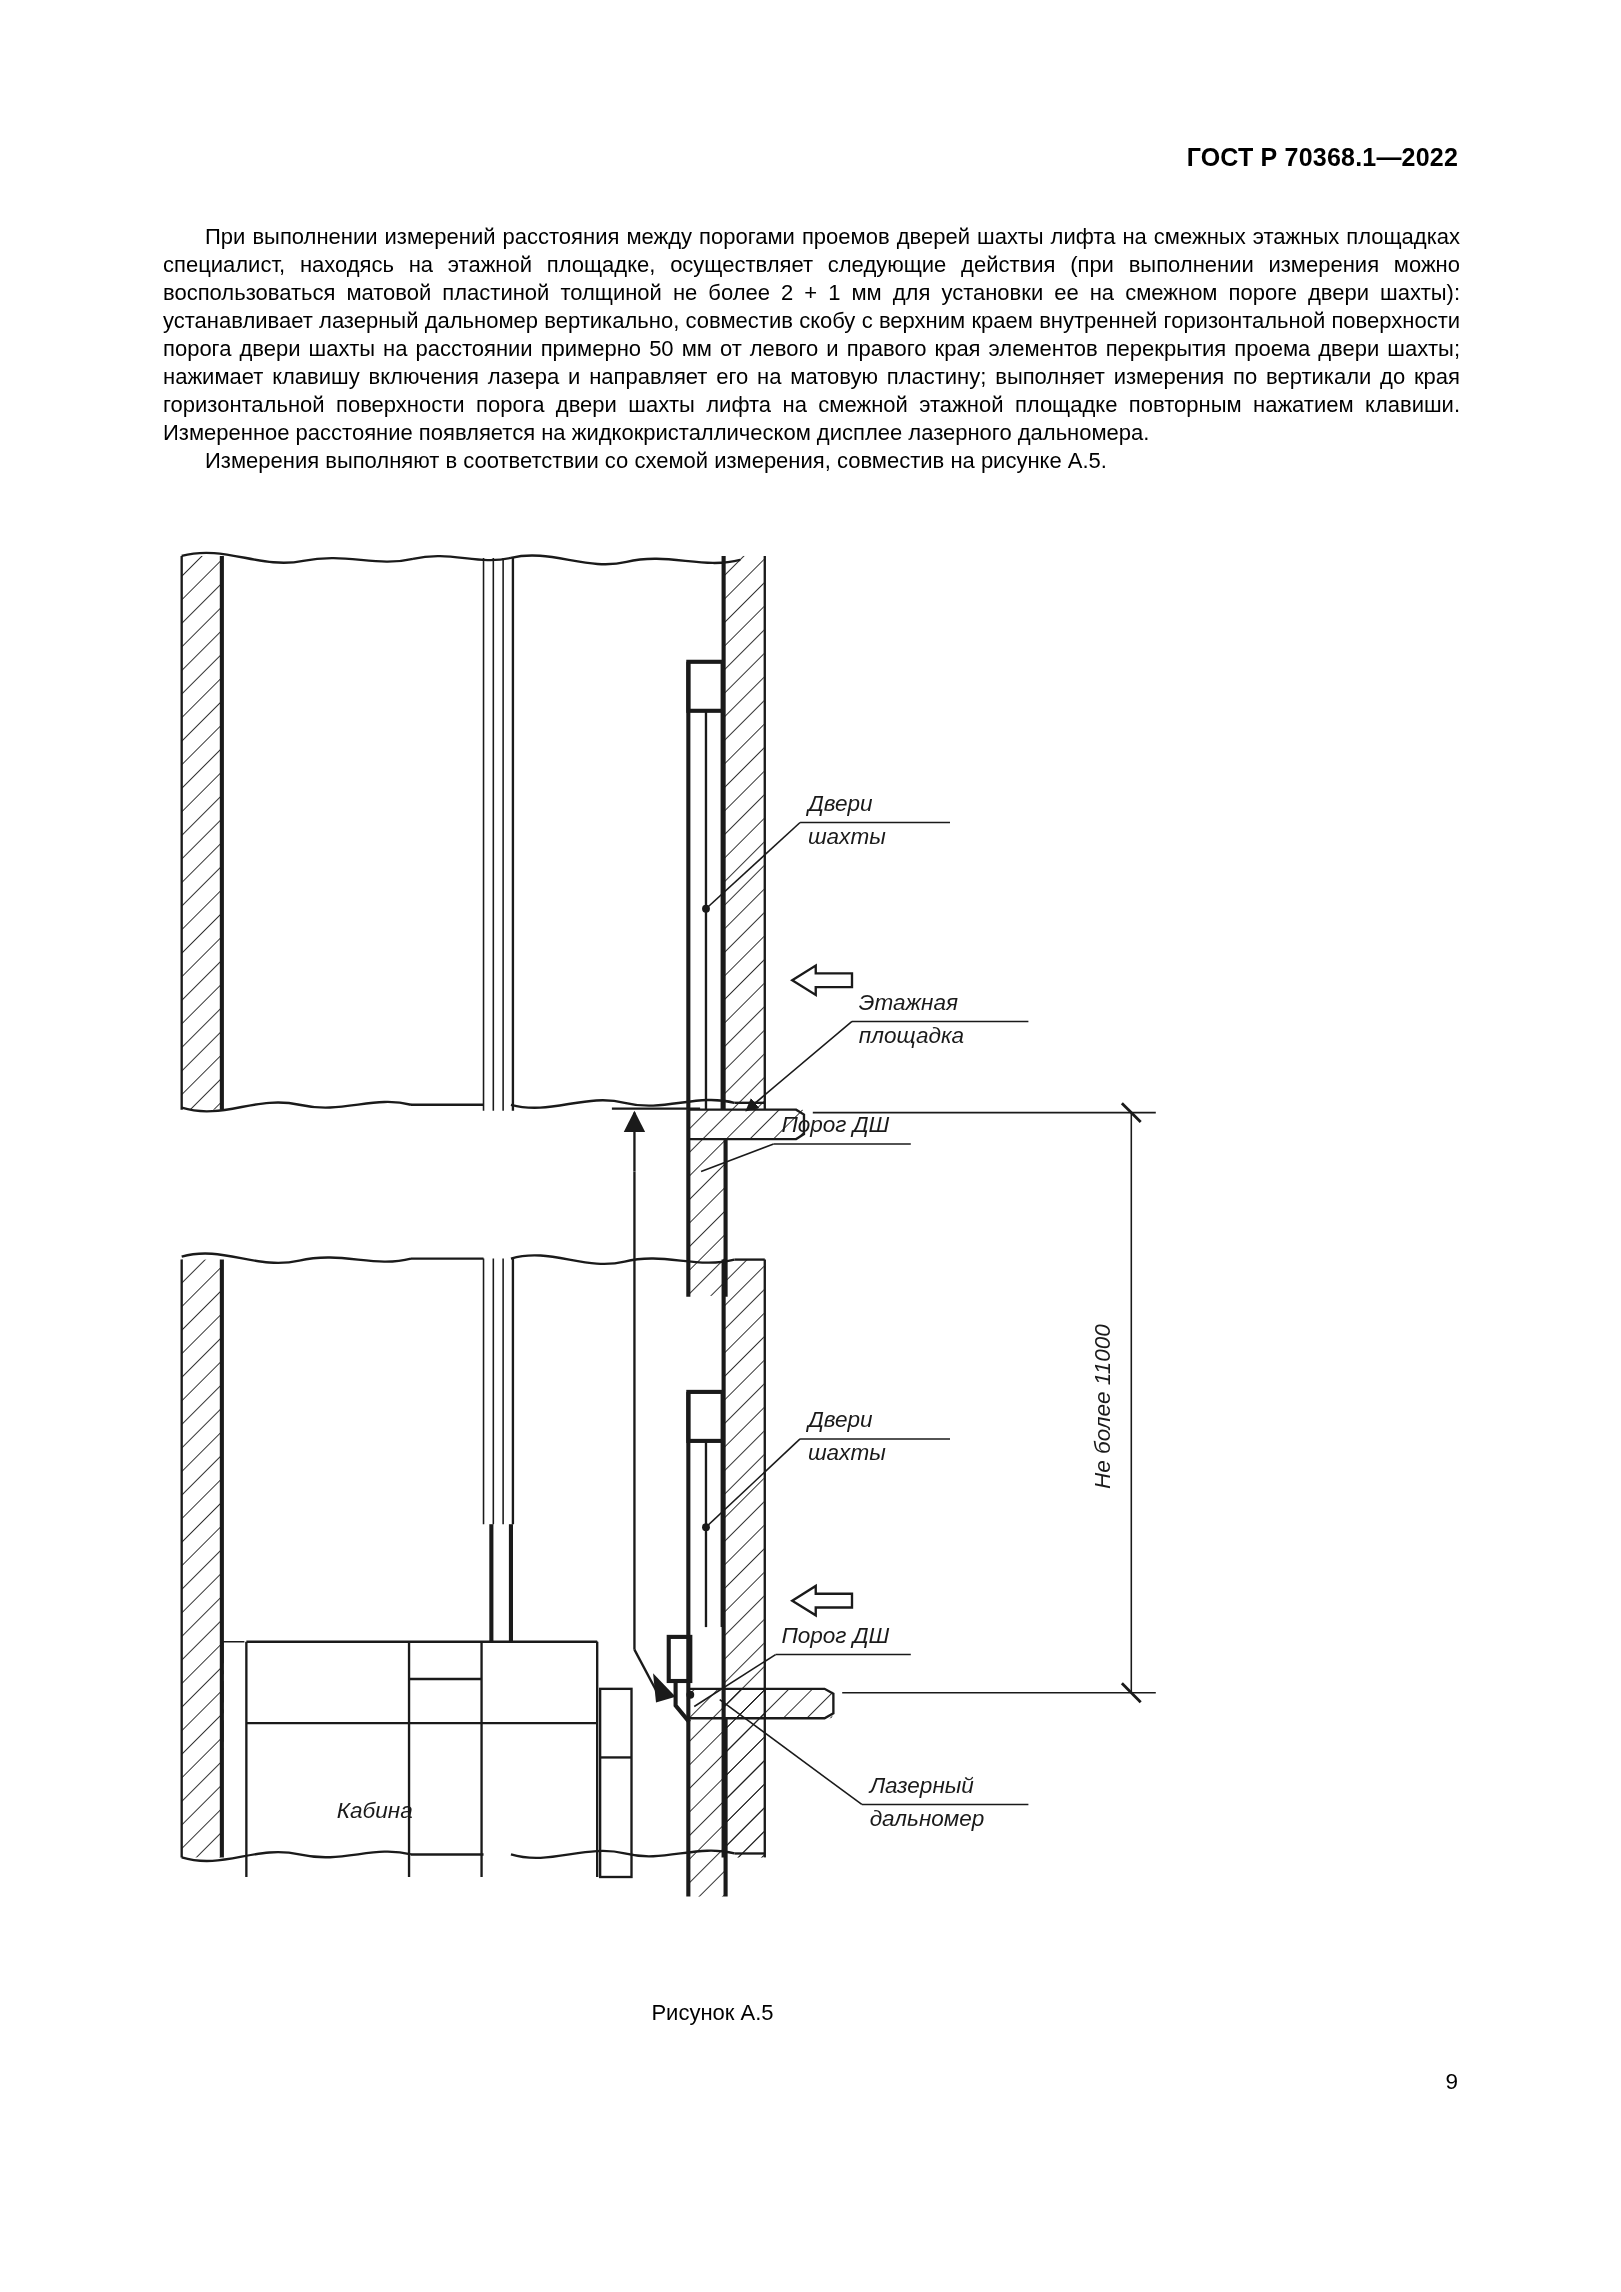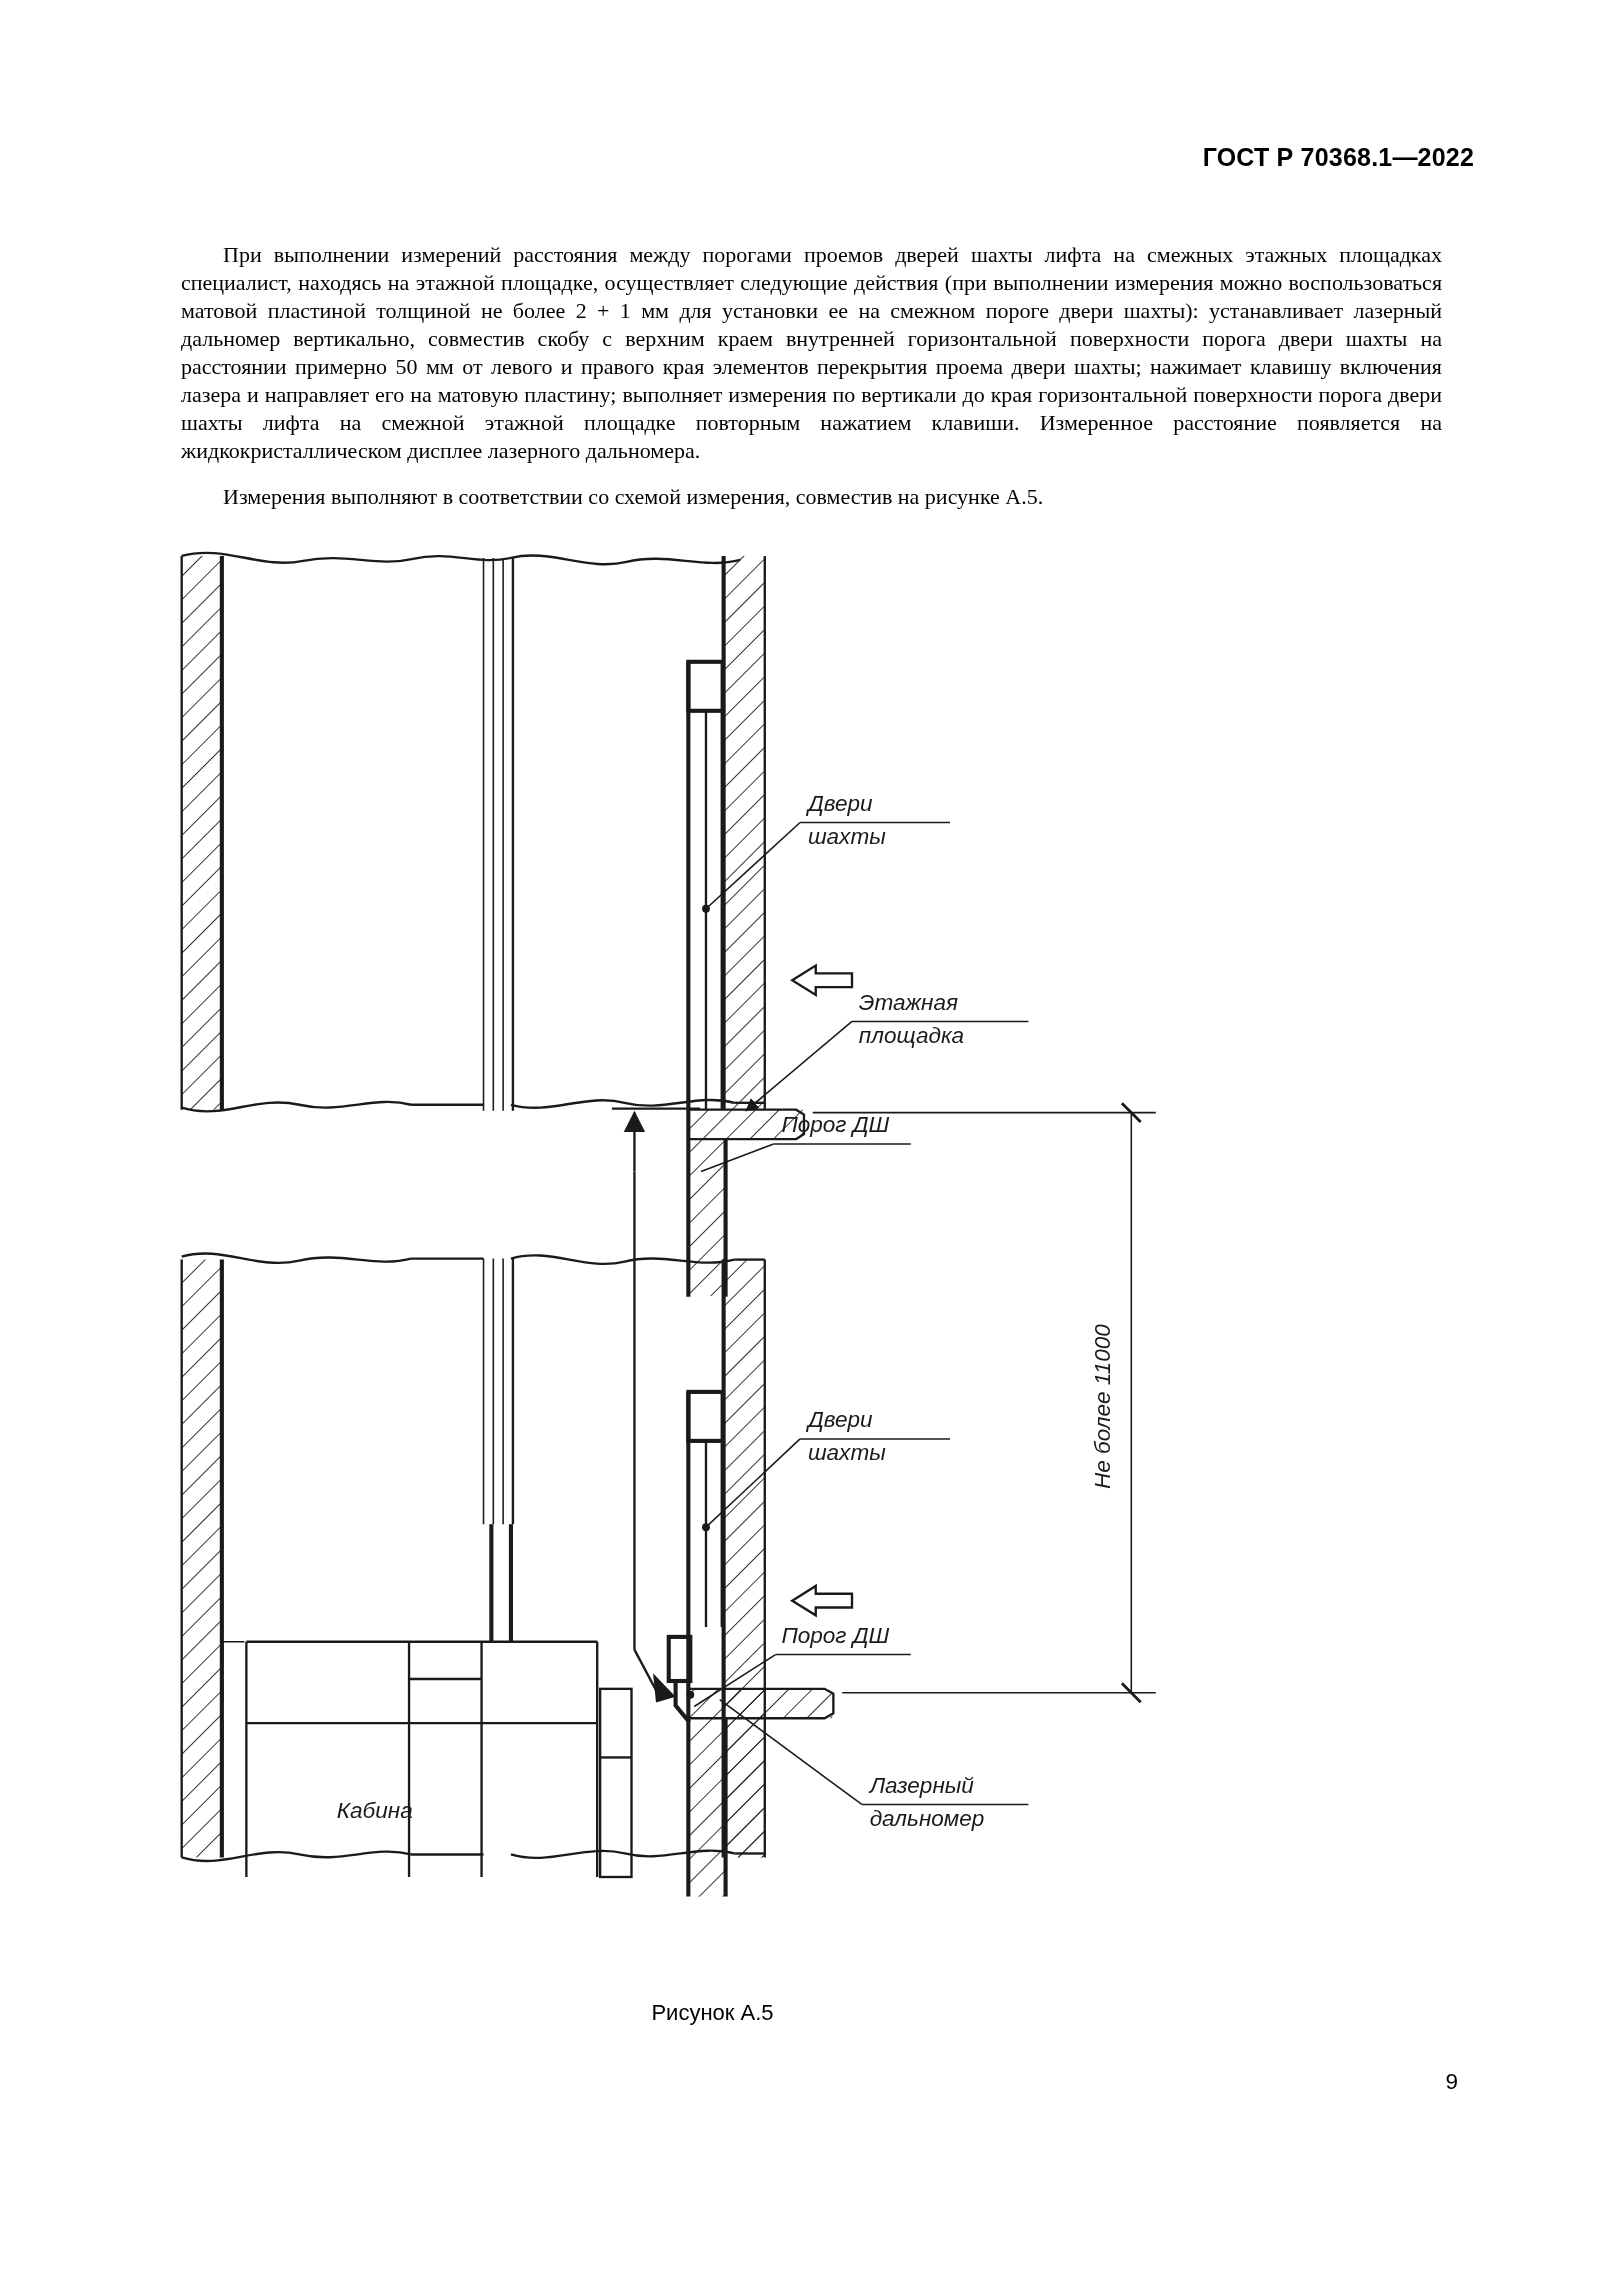--- a/index.html
+++ b/index.html
@@ -19,44 +19,43 @@
     margin: 0 auto;
     background: #ffffff;
     overflow: hidden;
   }
 
   
   .page-header {
     position: absolute;
     top: 145px;
     left: 0;
-    right: 147px;
+    right: 163px;
     text-align: right;
     font-size: 25px;
     font-weight: bold;
     letter-spacing: 0.2px;
     line-height: 1;
   }
 
   
   .body-text {
     position: absolute;
     top: 223px;
     left: 163px;
     width: 1297px;
     font-size: 22px;
     line-height: 28px;
     text-align: justify;
     text-justify: inter-word;
     hyphens: manual;
   }
   .body-text p {
-    margin: 18px;
+    margin: 0;
     text-indent: 42px;
-    font-family: Liberation Serif, serif;
   }
   .body-text p.cont {
     text-indent: 42px;
   }
 
   
   .figure-wrap {
     position: absolute;
     top: 544px;
     left: 14px;

